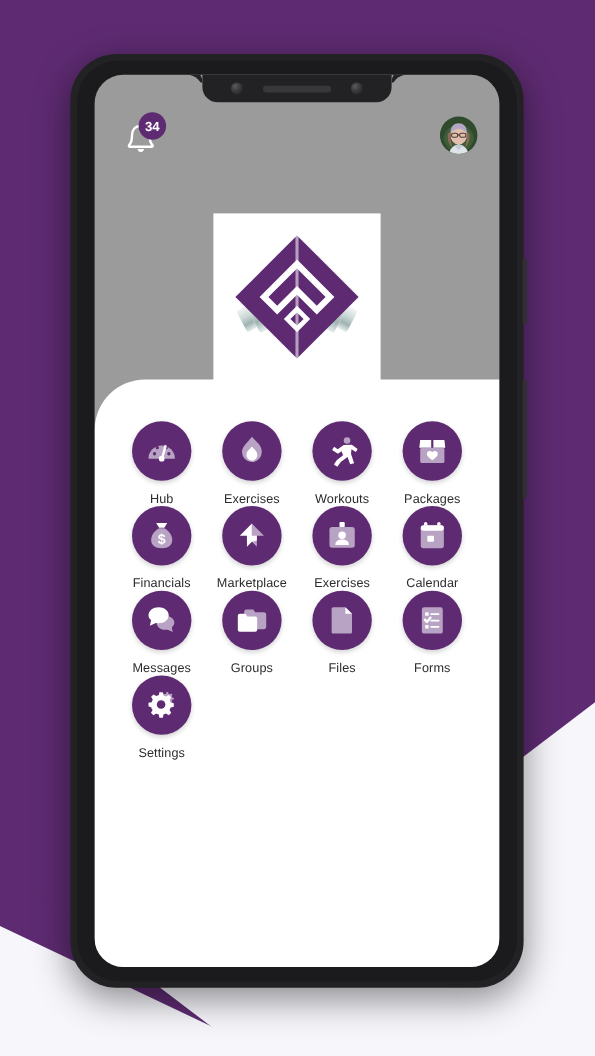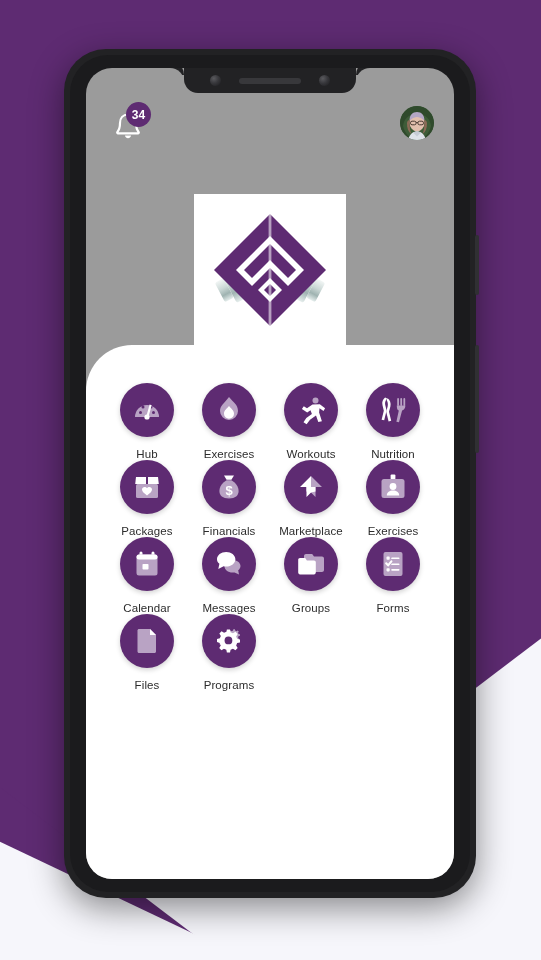--- a/index.html
+++ b/index.html
@@ -264,37 +264,20 @@
         <div class="app-tile">
           <div class="tile-circle">
             <svg width="30" height="30" viewBox="0 0 30 30">
               <circle cx="19.5" cy="5.5" r="3" fill="#b9a3c4"></circle>
               <path d="M16.5 9.5l-5.5 3.8-3.2-2.1-1.9 2.8 5.3 3.4 3.3-2.1 1.4 3.6-5.6 4.2-2.8 4.2 3.1 2 3.4-4.6 6-4.2 2.3 6.6 3.6-.9-2.8-8.6.4-4.3 4 2.7 1.6-2.8-5.3-3.9z" fill="#ffffff"></path>
             </svg>
           </div>
           <div class="tile-label">Workouts</div>
         </div>
 
-        <div class="app-tile">
-          <div class="tile-circle">
-            <svg width="30" height="30" viewBox="0 0 30 30">
-              <g fill="#b9a3c4">
-                <rect x="19.2" y="3" width="1.8" height="8" rx=".9"></rect>
-                <rect x="22.3" y="3" width="1.8" height="8" rx=".9"></rect>
-                <rect x="25.4" y="3" width="1.8" height="8" rx=".9"></rect>
-                <path d="M18.8 10.4h8.6c0 3-1.8 4.6-3.3 5.1l-3.1 11.8-2.6-.6 2.4-11.2c-1.5-.5-2-2.4-2-5.1z"></path>
-              </g>
-              <g fill="#ffffff">
-                <path d="M9.6 3.2c2.4 1.6 3.6 5 2.8 8.2l-1.4 5.4 2.2 9-2.6.6-2.4-9.6 1.5-5.6c.5-2.2-.1-4.7-1.2-6.4z"></path>
-                <path d="M9.1 3.6C7.7 5.2 6.7 7.6 7.2 9.8l1.4 5.7-2.4 9.8-2.6-.6 2.2-9-1.3-5.5C3.7 7 4.9 4.2 7.1 2.6z"></path>
-              </g>
-            </svg>
-          </div>
-          <div class="tile-label">Nutrition</div>
-        </div>
 
 
         <div class="app-tile">
           <div class="tile-circle">
             <svg width="30" height="30" viewBox="0 0 30 30">
               <path d="M4 5h10v7H3.2z" fill="#ffffff"></path>
               <path d="M16 5h10l.8 7H16z" fill="#ffffff"></path>
               <rect x="4" y="12" width="22" height="14" rx="1.5" fill="#b9a3c4"></rect>
               <path d="M15 23.5c-3-2.2-5-3.7-5-5.9 0-1.6 1.2-2.7 2.6-2.7 1 0 1.9.5 2.4 1.3.5-.8 1.4-1.3 2.4-1.3 1.4 0 2.6 1.1 2.6 2.7 0 2.2-2 3.7-5 5.9z" fill="#ffffff"></path>
             </svg>
@@ -361,20 +344,30 @@
         </div>
 
         <div class="app-tile">
           <div class="tile-circle">
             <svg width="30" height="30" viewBox="0 0 30 30">
               <path d="M10 5h6.2l1.8 2.6H26c1.1 0 2 .9 2 2V21c0 1.1-.9 2-2 2H10c-1.1 0-2-.9-2-2V7c0-1.1.9-2 2-2z" fill="#b9a3c4"></path>
               <path d="M4 9h5.2l1.7 2.4H18c1 0 1.8.8 1.8 1.8v10.4c0 1-.8 1.8-1.8 1.8H4c-1 0-1.8-.8-1.8-1.8V10.8C2.2 9.8 3 9 4 9z" fill="#ffffff"></path>
             </svg>
           </div>
           <div class="tile-label">Groups</div>
+        </div>
+
+        <div class="app-tile">
+          <div class="tile-circle">
+            <svg width="30" height="30" viewBox="0 0 30 30">
+              <path d="M7 3h11l6 6v16.5c0 .8-.7 1.5-1.5 1.5H7c-.8 0-1.5-.7-1.5-1.5V4.5C5.5 3.7 6.2 3 7 3z" fill="#b9a3c4"></path>
+              <path d="M18 3l6 6h-6z" fill="#ffffff"></path>
+            </svg>
+          </div>
+          <div class="tile-label">Files</div>
         </div>
 
         <div class="app-tile">
           <div class="tile-circle">
             <svg width="30" height="30" viewBox="0 0 30 30">
               <rect x="5.5" y="3" width="19" height="24" rx="2" fill="#b9a3c4"></rect>
               <g fill="#ffffff">
                 <rect x="8.5" y="7.6" width="3.2" height="3.2" rx=".8"></rect>
                 <rect x="13.2" y="8.4" width="8.3" height="1.7" rx=".85"></rect>
                 <rect x="13.2" y="14.4" width="8.3" height="1.7" rx=".85"></rect>
@@ -383,39 +376,29 @@
               </g>
               <path d="M8.2 14.3l1.9 2.1 3.3-4" fill="none" stroke="#ffffff" stroke-width="2.1" stroke-linecap="round" stroke-linejoin="round"></path>
             </svg>
           </div>
           <div class="tile-label">Forms</div>
         </div>
 
         <div class="app-tile">
           <div class="tile-circle">
             <svg width="30" height="30" viewBox="0 0 30 30">
-              <path d="M7 3h11l6 6v16.5c0 .8-.7 1.5-1.5 1.5H7c-.8 0-1.5-.7-1.5-1.5V4.5C5.5 3.7 6.2 3 7 3z" fill="#b9a3c4"></path>
-              <path d="M18 3l6 6h-6z" fill="#ffffff"></path>
-            </svg>
-          </div>
-          <div class="tile-label">Files</div>
-        </div>
-
-        <div class="app-tile">
-          <div class="tile-circle">
-            <svg width="30" height="30" viewBox="0 0 30 30">
               <g fill="#b9a3c4">
                 <path d="M22.4 2.2l.45 2.05 1.7.72 1.8-1.05 1.5 1.5-1.05 1.8.72 1.7 2.05.45v2.1l-2.05.45-.72 1.7 1.05 1.8-1.5 1.5-1.8-1.05-1.7.72-.45 2.05h-2.1l-.45-2.05-1.7-.72-1.8 1.05-1.5-1.5 1.05-1.8-.72-1.7-2.05-.45v-2.1l2.05-.45.72-1.7-1.05-1.8 1.5-1.5 1.8 1.05 1.7-.72.45-2.05z" transform="translate(-3.2,-0.6) scale(.72) translate(11,3)"></path>
                 <path d="M22.4 2.2l.45 2.05 1.7.72 1.8-1.05 1.5 1.5-1.05 1.8.72 1.7 2.05.45v2.1l-2.05.45-.72 1.7 1.05 1.8-1.5 1.5-1.8-1.05-1.7.72-.45 2.05h-2.1l-.45-2.05-1.7-.72-1.8 1.05-1.5-1.5 1.05-1.8-.72-1.7-2.05-.45v-2.1l2.05-.45.72-1.7-1.05-1.8 1.5-1.5 1.8 1.05 1.7-.72.45-2.05z" transform="translate(2.5,14) scale(.6) translate(-8,-4)"></path>
               </g>
               <path d="M12.9 3.4h3.1l.6 2.85 2.35 1 2.5-1.5 2.2 2.2-1.5 2.5 1 2.35 2.85.6v3.1l-2.85.6-1 2.35 1.5 2.5-2.2 2.2-2.5-1.5-2.35 1-.6 2.85h-3.1l-.6-2.85-2.35-1-2.5 1.5-2.2-2.2 1.5-2.5-1-2.35L3 16.0v-3.1l2.85-.6 1-2.35-1.5-2.5 2.2-2.2 2.5 1.5 2.35-1z" fill="#ffffff"></path>
               <circle cx="14.45" cy="14.45" r="3.9" fill="#5e2b72"></circle>
             </svg>
           </div>
-          <div class="tile-label">Programs</div>
+          <div class="tile-label">Settings</div>
         </div>
 
       </div>
     </div>
 
     <div id="bottom-speaker"></div>
   </div>
 </div>
 
 </body></html>

